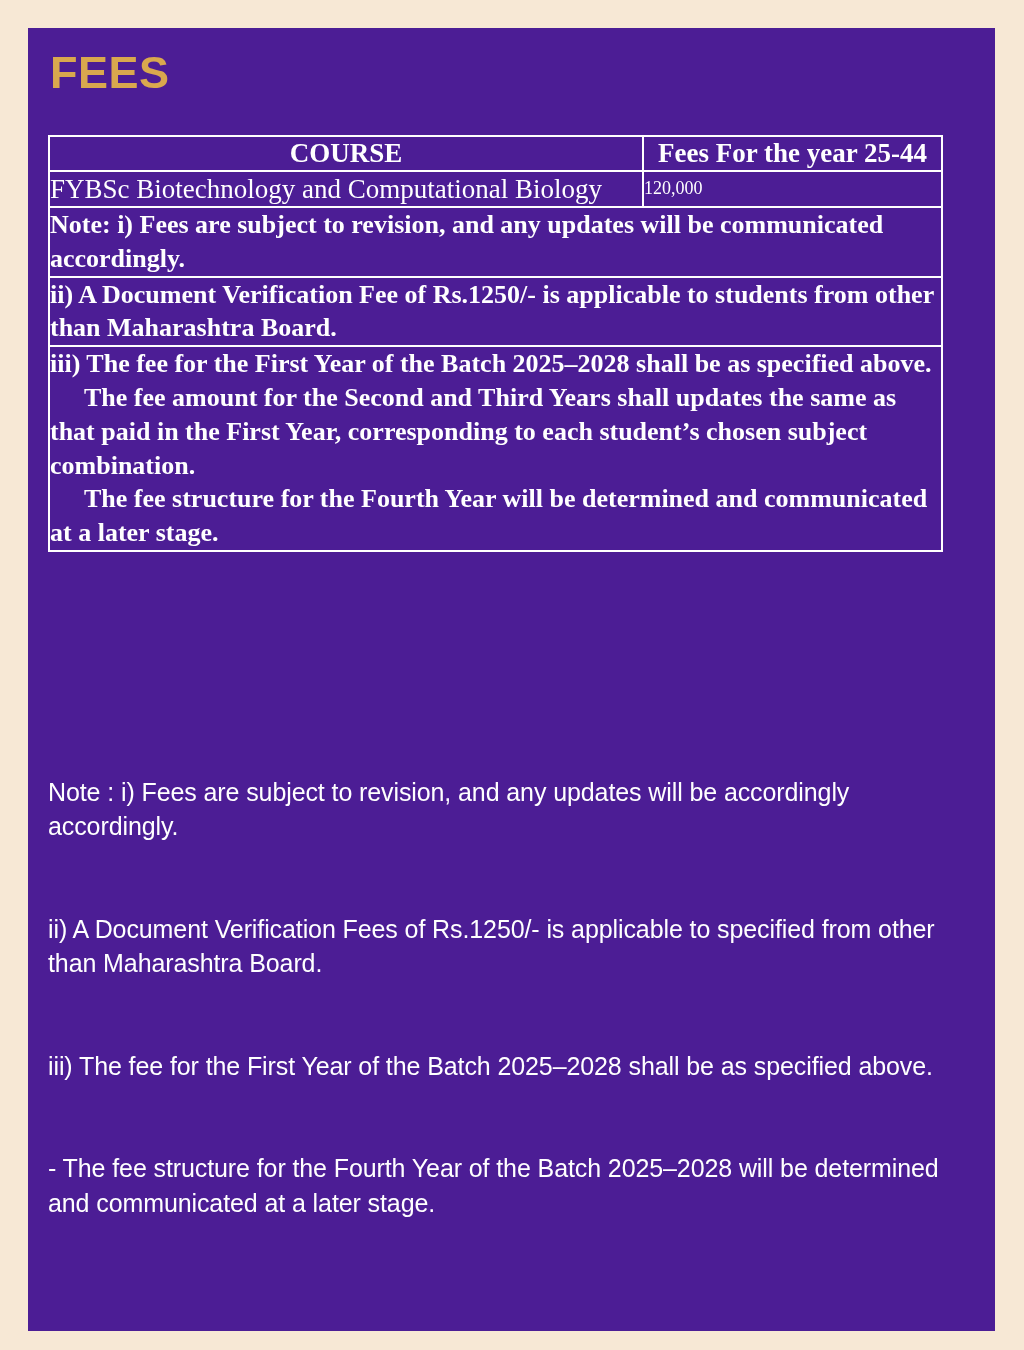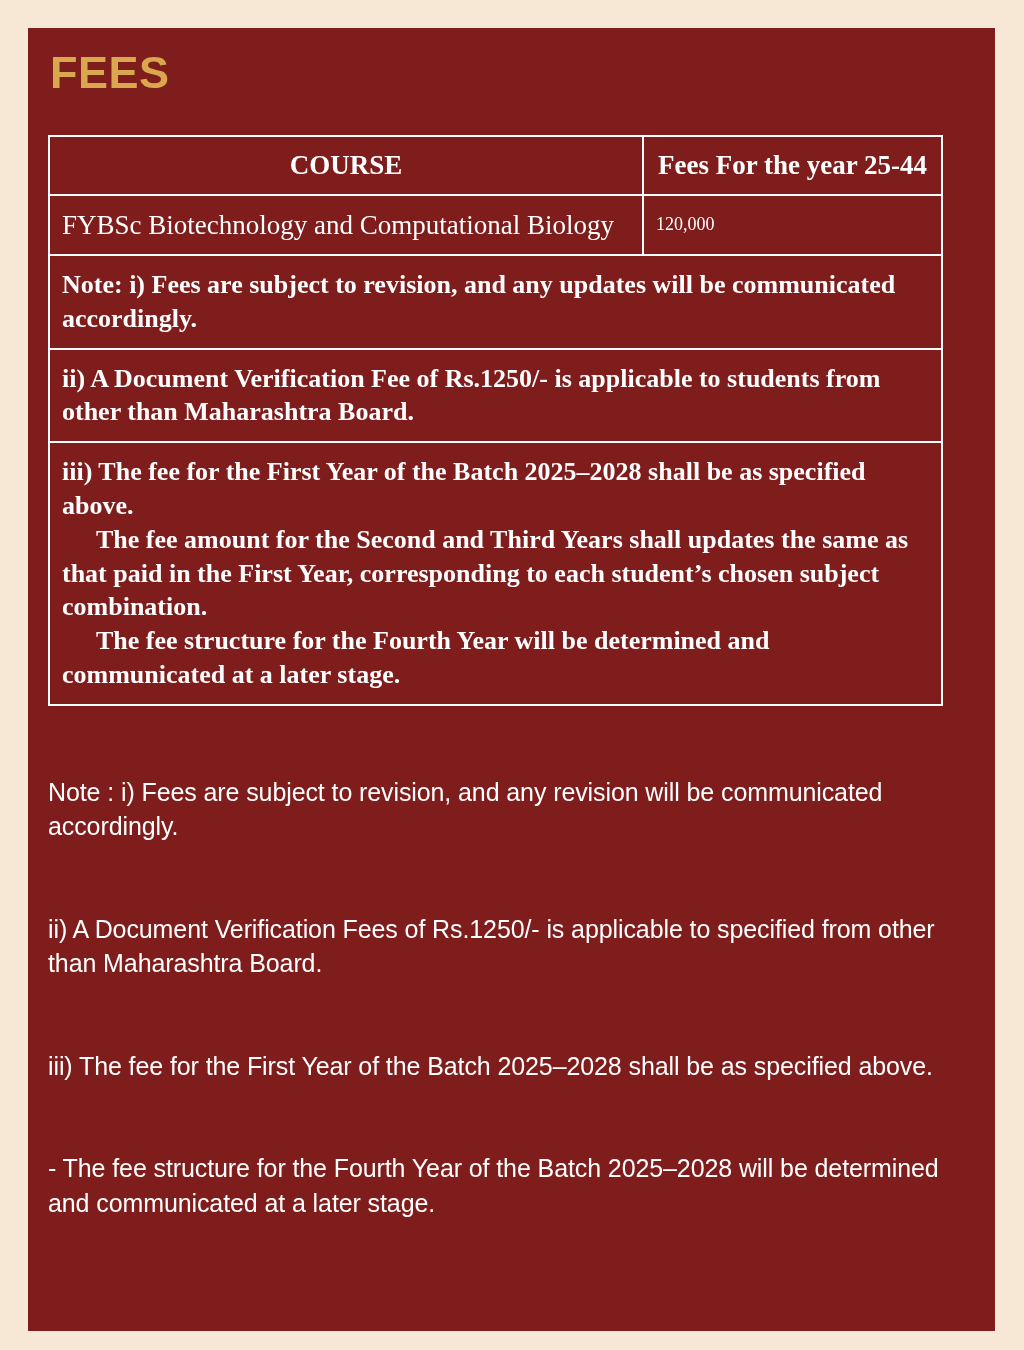--- a/index.html
+++ b/index.html
@@ -52,21 +52,21 @@
     left: 20px;
     top: 107px;
     width: 893px;
     border-collapse: collapse;
     table-layout: fixed;
     font-family: "Liberation Serif", serif;
     color: #FFFFFF;
   }
   #fees-table td, #fees-table th {
     border: 2px solid #FFFFFF;
-    padding: 12px;
+    padding: 0;
     vertical-align: middle;
     margin-left: 18px;
   }
 
   .col-course { width: 594px; }
   .col-fees   { width: 299px; }
 
   th.head-cell {
     text-align: center;
     font-size: 27px;
@@ -121,21 +121,21 @@
     color: #FFFFFF;
     letter-spacing: -0.1px;
     white-space: pre-wrap;
   }
   #notes-block .nline { display: block; }
 </style>
 </head>
 <body style="background: rgb(247, 232, 213);">
 
 <div id="page">
-  <div id="panel" style="background: #7f1d1d;">
+  <div id="panel" style="background: #4c1d95;">
 
     <div id="title" style="color: rgb(217, 168, 78);">FEES</div>
 
     <table id="fees-table">
       <colgroup>
         <col class="col-course">
         <col class="col-fees">
       </colgroup>
       <thead>
         <tr>
@@ -158,20 +158,20 @@
           <td class="note-cell last-note" colspan="2">
             <span>iii) The fee for the First Year of the Batch 2025–2028 shall be as specified above.</span>
             <span class="note-indent">The fee amount for the Second and Third Years shall updates the same as that paid in the First Year, corresponding to each student’s chosen subject combination.</span>
             <span class="note-indent">The fee structure for the Fourth Year will be determined and communicated at a later stage.</span>
           </td>
         </tr>
       </tbody>
     </table>
 
     <div id="notes-block">
-      <span class="nline">Note : i) Fees are subject to revision, and any revision will be communicated accordingly.</span>
+      <span class="nline">Note : i) Fees are subject to revision, and any updates will be accordingly accordingly.</span>
       <span class="nline">ii) A Document Verification Fees of Rs.1250/- is applicable to specified from other than Maharashtra Board.</span>
       <span class="nline">iii) The fee for the First Year of the Batch 2025–2028 shall be as specified above.</span>
       <span class="nline">- The fee structure for the Fourth Year of the Batch 2025–2028 will be determined and communicated at a later stage.</span>
     </div>
 
   </div>
 </div>
 
 </body></html>

